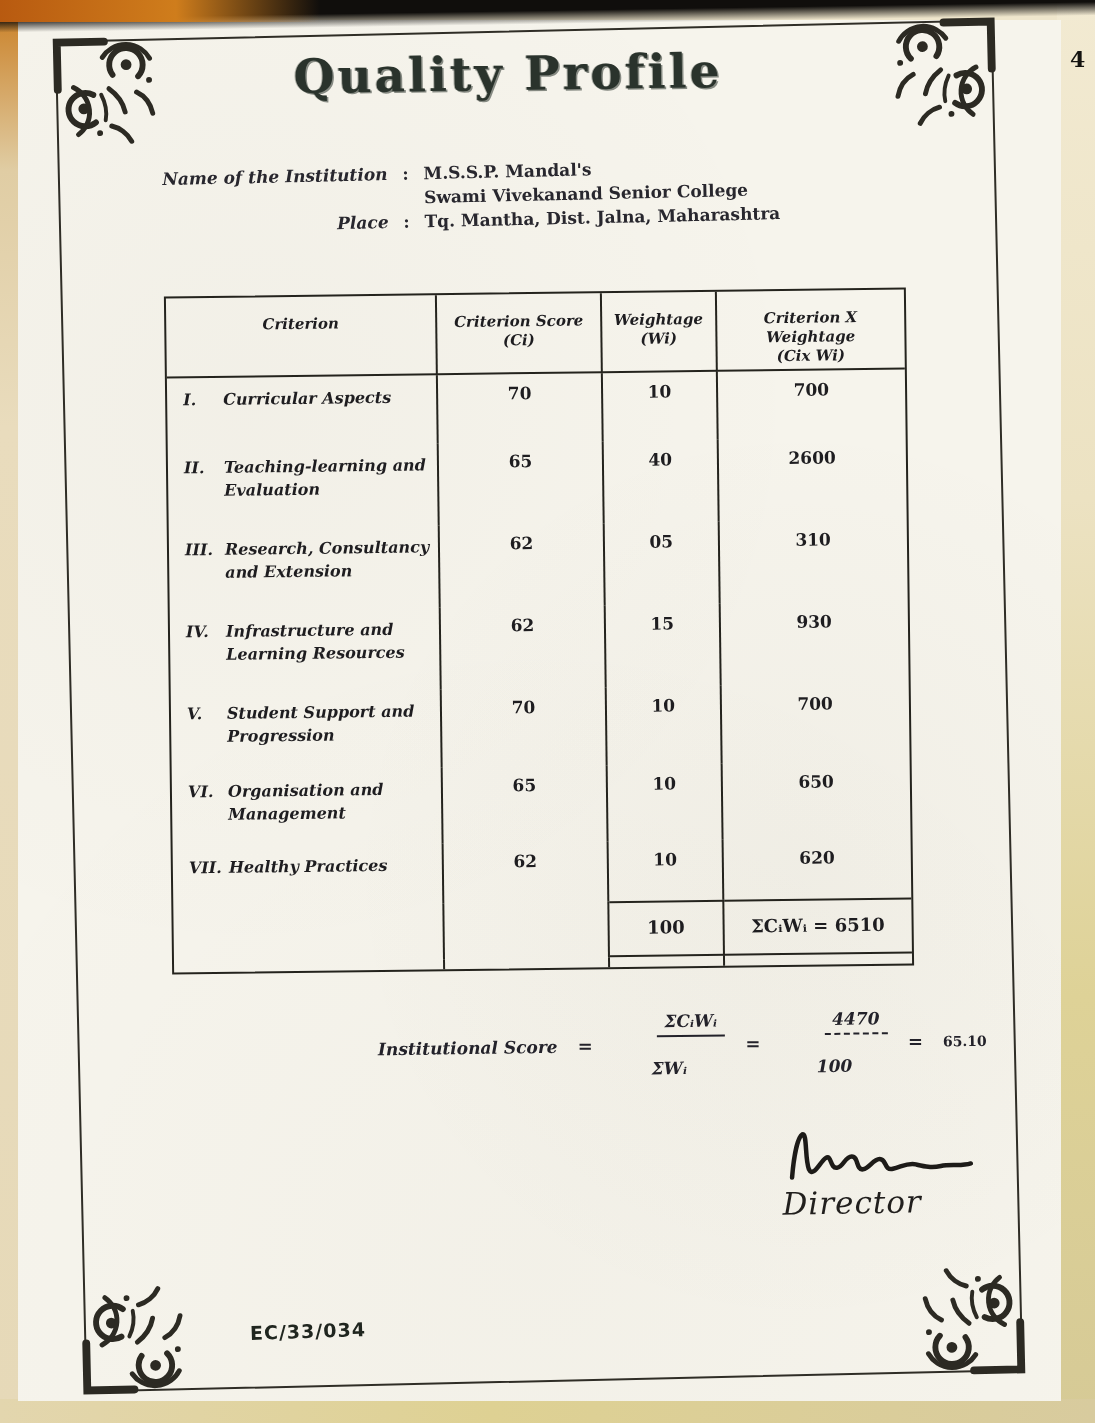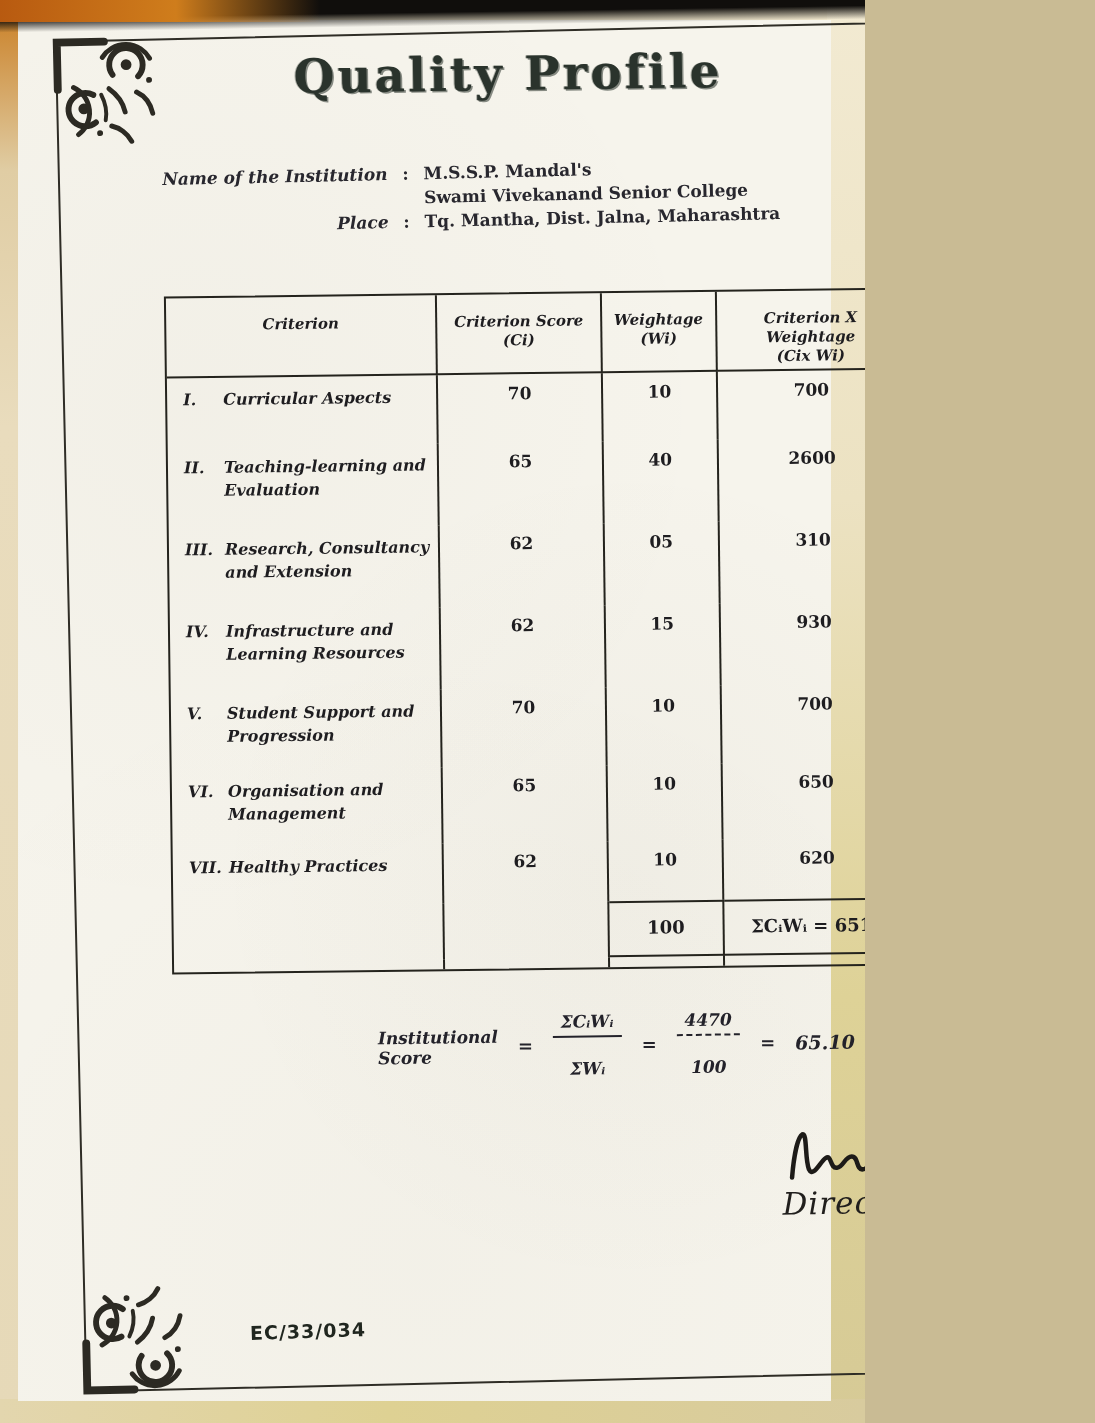--- a/index.html
+++ b/index.html
@@ -1,18 +1,18 @@
 <!DOCTYPE html>
 <html><head>
 <meta charset="utf-8">
 <style>
   * { margin:0; padding:0; box-sizing:border-box; }
   html,body { background:#c9bb94; }
   .photo {
-    position:relative; width:865px; height:1423px; overflow:hidden;
+    position:relative; width:1095px; height:1423px; overflow:hidden;
     background:#efe6cc; font-family:"DejaVu Serif","Liberation Serif",serif;
   }
   
   .edge-right {
     position:absolute; top:0; right:0; bottom:0; width:38px;
     background:linear-gradient(180deg,#f2ead2 0%,#ece2c2 35%,#ded297 70%,#d6ca96 100%);
   }
   .edge-left {
     position:absolute; top:0; left:0; bottom:0; width:20px;
     background:linear-gradient(180deg,#c97c20 0%,#e0cda4 12%,#e9dcbd 30%,#e6d9b8 100%);
@@ -88,24 +88,24 @@
   .tot { border-top:2.5px solid #24231d; border-bottom:2.5px solid #24231d;
          text-align:center; font-weight:bold; font-size:18px; padding-top:14px; }
   
   .formula {
     position:absolute; left:360px; top:990px; display:flex; align-items:center;
     gap:20px; color:#23222a; font-weight:bold; transform:rotate(-0.8deg);
   }
   .f-label { font-style:italic; font-size:17px; }
   .f-eq { font-size:18px; }
   .frac { text-align:center; font-style:italic; font-size:17px; line-height:22px; }
-  .frac .num { padding:0 8px 3px; border-bottom:2px solid #23222a; }
+  .frac .num { padding:0 8px 3px; border-bottom:2px solid #23222a;margin-left:44px; }
   .frac.dashed .num { border-bottom:2px dashed #23222a; }
   .frac .den { padding-top:20px; }
-  .f-result { font-style:italic; font-size:19px; }
+  .f-result { font-size:14px; }
   
   .sig { position:absolute; left:764px; top:1106px; transform:rotate(-1deg); }
   .sig svg { display:block; }
   .sig-role { font-style:italic; font-size:31px; color:#211f1d; letter-spacing:1px; margin-top:-4px; }
   
   .ref {
     position:absolute; left:232px; top:1300px; font-size:19px; font-weight:bold;
     color:#20261f; letter-spacing:1px; transform:rotate(-2deg);
     font-family:"DejaVu Sans","Liberation Sans",sans-serif;
   }

